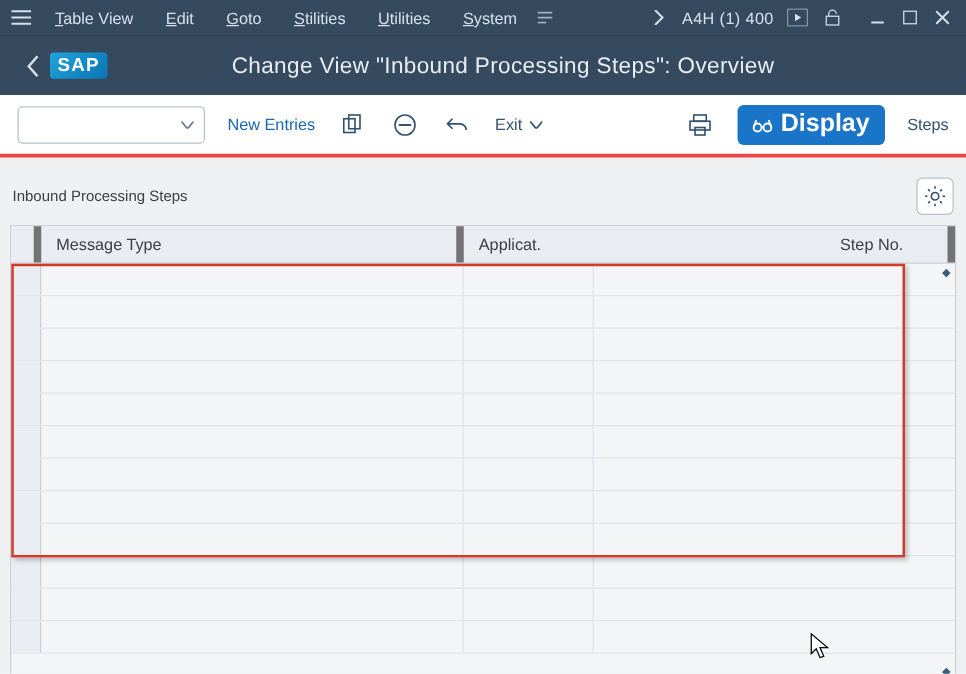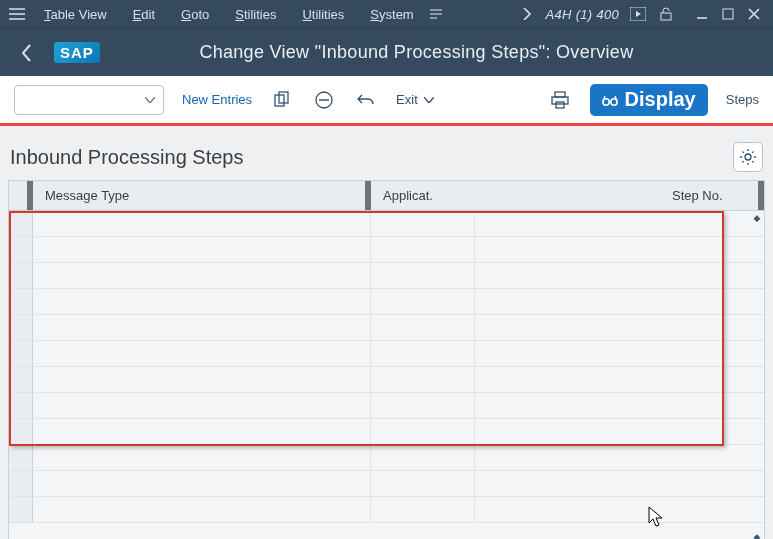--- a/index.html
+++ b/index.html
@@ -4,41 +4,41 @@
 <style>
   * { box-sizing: border-box; margin: 0; padding: 0; }
   body { font-family: Arial, sans-serif; font-size: 13px; background: #eef0f2; width: 773px; height: 539px; overflow: hidden; color: #333; }
   
   .menubar { height: 28px; background: #354a5f; display: flex; align-items: center; color: #d6e0ea; padding: 0 6px; gap: 6px; }
   .menu-ham { width:22px; display:flex; align-items:center; justify-content:center; cursor:pointer;}
   .menu-item { padding: 2px 10px; cursor: pointer; }
   .menu-item .ul { text-decoration: underline; }
   .menu-sep { width:10px; text-align:center; opacity:.7;}
   .menu-spacer { flex:1; }
-  .menu-right { display:flex; align-items:center; gap:10px; padding-right:4px;font-style:italic;}
+  .menu-right { display:flex; align-items:center; gap:10px; padding-right:4px;}
   .menu-right .sysid { color:#d6e0ea; letter-spacing:.3px; }
   .mi-icon { width:18px; height:18px; display:inline-flex; align-items:center; justify-content:center; cursor:pointer;}
   .winicons { display:flex; gap:8px; margin-left:8px;}
   
-  .titlebar { height: 48px; background: #354a5f; display:flex; align-items:center; padding: 0 14px; gap:14px; border-top:1px solid #2c3e50;}
+  .titlebar { height: 48px; background: #354a5f; display:flex; align-items:center; padding: 0 14px; border-top:1px solid #2c3e50;}
   .back-btn { width:26px; height:26px; display:flex; align-items:center; justify-content:center; cursor:pointer; color:#d6e0ea;}
   .logo { font-weight:bold; color:#fff; background:linear-gradient(135deg,#1fa4d8,#0b75b5); padding:2px 6px; border-radius:3px; font-size:15px; letter-spacing:1px;}
   .title-text { flex:1; text-align:center; color:#e8edf2; font-size:18px; font-weight:400; letter-spacing:.3px; margin-right:40px;}
   
   .toolbar { height:50px; background:#fff; border-bottom:3px solid #ef4444; display:flex; align-items:center; padding:0 14px; gap:18px;}
   .tx-input { width:150px; height:30px; border:1px solid #b8c2cc; border-radius:4px; display:flex; align-items:center; justify-content:flex-end; padding:0 8px; cursor:pointer; background:#fff;}
   .tb-link { color:#1866b4; cursor:pointer; }
   .tb-icon { width:24px; height:24px; display:flex; align-items:center; justify-content:center; color:#34526f; cursor:pointer; border-radius:4px;}
   .more-btn { display:flex; align-items:center; gap:6px; color:#34526f; cursor:pointer;}
   .toolbar-spacer { flex:1;}
   .disp-btn { background:#1a74c7; color:#fff; border:none; border-radius:5px; height:32px; padding:0 12px; display:flex; align-items:center; gap:7px; font-weight:bold; cursor:pointer; font-size:20px;}
   
   .content { padding: 10px 8px 0 8px; }
   .section-header { display:flex; align-items:center; justify-content:space-between; padding: 6px 2px 8px 2px;}
-  .section-title { font-size:20px; color:#3a3f44;}
+  .section-title { font-size:12px; color:#3a3f44;}
   .gear-box { width:30px; height:30px; border:1px solid #b8c2cc; border-radius:5px; display:flex; align-items:center; justify-content:center; color:#34526f; cursor:pointer; background:#fff;}
   
   .grid-wrap { position:relative; border:1px solid #c9d1d9; background:#f3f5f7; height: 365px; }
   .grid-head { display:flex; height:30px; background:#e9edf1; border-bottom:1px solid #c9d1d9; align-items:stretch;}
   .gh { border-right:6px solid #737373; display:flex; align-items:center; padding-left:12px; color:#3a3f44;}
   .gh.sel { width:24px; padding:0;}
   .gh.c1 { width:338px;}
   .gh.c2 { width:104px;}
   .gh.c3 { flex:1; border-right:none;}
   .grid-body { position:relative;}

